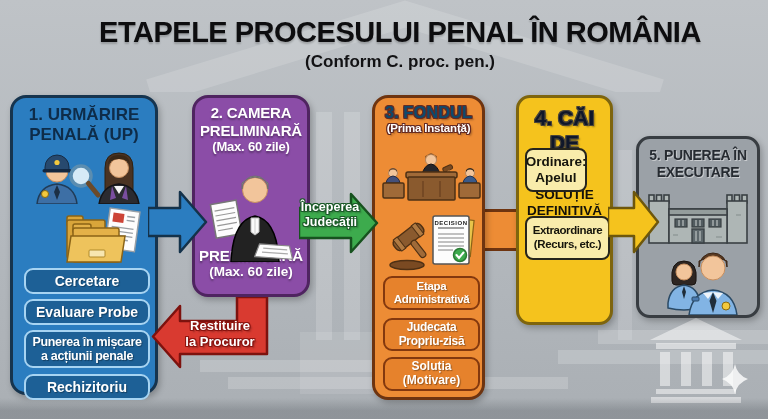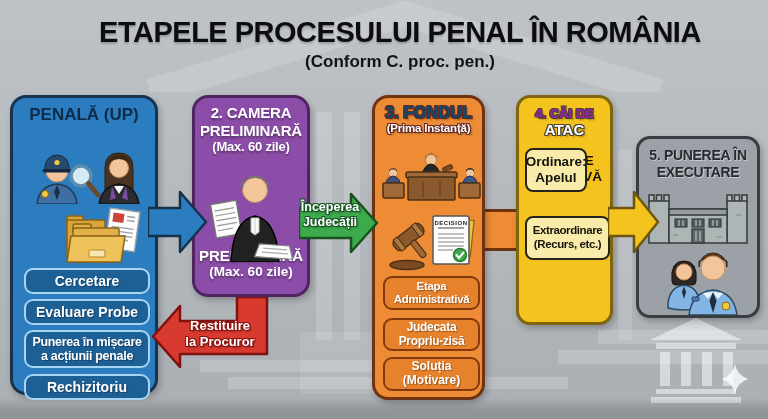--- a/index.html
+++ b/index.html
@@ -64,20 +64,21 @@
   <svg class="abs" style="left:720px;top:364px;z-index:0;opacity:0.8;" width="30" height="30" viewBox="0 0 30 30">
     <path d="M15,0 Q17,11 28,15 Q17,19 15,30 Q13,19 2,15 Q13,11 15,0" fill="#ffffff"></path>
   </svg>
   <div class="abs" style="left:0;top:398px;width:768px;height:21px;background:linear-gradient(180deg,rgba(80,86,92,0) 0%,rgba(80,86,92,0.3) 60%);z-index:1;"></div>
 
   <div class="abs ctr bold" style="left:0;top:16px;width:768px;font-size:29px;color:#0d0d0f;letter-spacing:-0.5px;z-index:2;text-shadow:0 2px 2px rgba(0,0,0,0.2);">ETAPELE PROCESULUI PENAL ÎN ROMÂNIA</div>
   <div class="abs ctr bold" style="left:0;top:52px;width:768px;font-size:17px;color:#121214;z-index:2;">(Conform C. proc. pen.)</div>
 
   <div class="box" style="left:10px;top:95px;width:148px;height:300px;background:#2b7dc0;border-color:#16344e;">
     <div class="box-title" style="margin-top:7px;font-size:17px;color:#0e2c49;">
+      <span class="line">1. URMĂRIRE</span>
       <span class="line">PENALĂ (UP)</span>
     </div>
     <svg class="icon" style="left:14px;top:50px;" width="116" height="56" viewBox="0 0 116 56">
       <path d="M10,56 Q12,38 30,36 Q48,38 50,56 Z" fill="#3d6fa5" stroke="#203c58" stroke-width="1.5"></path>
       <path d="M30,37 L27,44 L30,52 L33,44 Z" fill="#1c2f44"></path>
       <circle cx="30" cy="23" r="11" fill="#f2c59b" stroke="#c78f5f"></circle>
       <path d="M18,19 A12,12 0 0 1 42,19 L42,22 L18,22 Z" fill="#27496e" stroke="#162b44"></path>
       <rect x="15.5" y="21" width="29" height="3.5" rx="1.75" fill="#132740"></rect>
       <circle cx="30" cy="14.5" r="2.6" fill="#f3c93e"></circle>
       <circle cx="18" cy="46" r="3.5" fill="#f3c93e" stroke="#8a6a10"></circle>
@@ -218,21 +219,21 @@
     </svg>
     <div class="pill pill3" style="left:8px;top:178px;width:97px;height:34px;font-size:11.5px;letter-spacing:-0.3px;">Etapa Administrativă</div>
     <div class="pill pill3" style="left:8px;top:220px;width:97px;height:33px;font-size:12px;letter-spacing:-0.3px;">Judecata Propriu-zisă</div>
     <div class="pill pill3" style="left:8px;top:259px;width:97px;height:34px;font-size:12px;">Soluția (Motivare)</div>
   </div>
 
   <div class="abs" style="left:482px;top:209px;width:38px;height:42px;background:#ed8c35;border-top:3px solid #6e3410;border-bottom:3px solid #6e3410;z-index:2;box-sizing:border-box;"></div>
 
   <div class="box" style="left:516px;top:95px;width:97px;height:230px;border-radius:14px;background:#f5c31d;border-color:#7e650e;">
     <div class="box-title" style="margin-top:8px;">
-      <span class="line ol" style="--oc:#4a4438;font-size:13px;color:#a21caf;">4. CĂI DE</span>
+      <span class="line ol" style="--oc:#4a4438;font-size:21px;color:#0f172a;">4. CĂI DE</span>
       <span class="line ol" style="--oc:#4a4438;font-size:15px;color:#fff;">ATAC</span>
     </div>
     <div class="sub4" style="left:6px;top:50px;width:62px;height:44px;font-size:13.5px;">
       <span class="line">Ordinare:</span>
       <span class="line">Apelul</span>
     </div>
     <div class="sub4" style="left:6px;top:118px;width:85px;height:44px;font-size:11.5px;letter-spacing:-0.4px;">
       <span class="line">Extraordinare</span>
       <span class="line">(Recurs, etc.)</span>
     </div>

